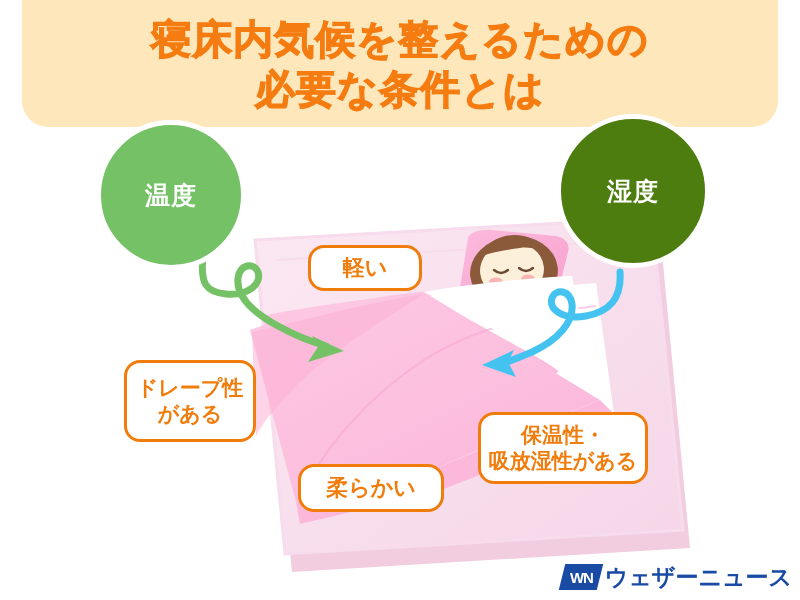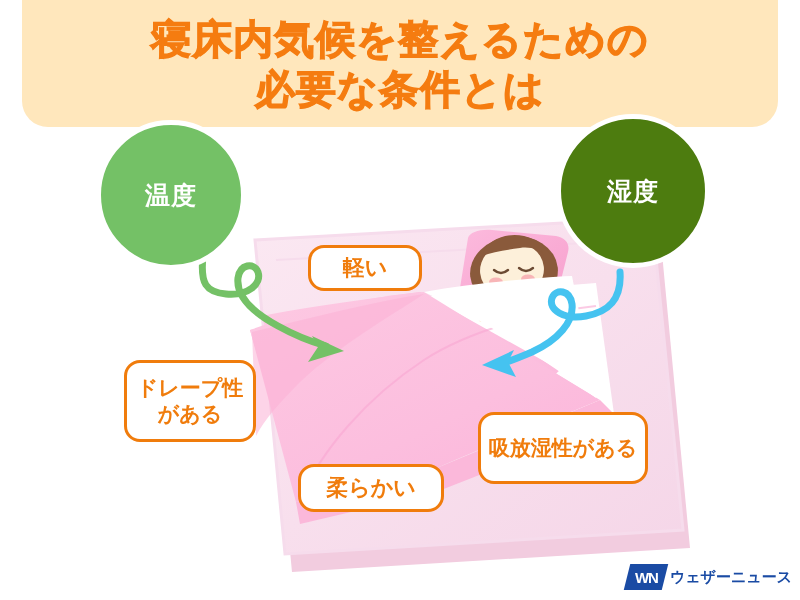--- a/index.html
+++ b/index.html
@@ -65,21 +65,21 @@
   }
   .logo-mark{
     width:38px;height:26px;background:#1a4ba4;
     display:flex;align-items:center;justify-content:center;
     transform:skewX(-14deg);
   }
   .logo-mark span{
     color:#fff;font-size:15px;font-weight:bold;letter-spacing:-1px;
     transform:skewX(14deg);font-family:"Liberation Sans",sans-serif;
   }
-  .logo-text{color:#1a4ba4;font-size:15px;font-weight:bold;letter-spacing:0px;}
+  .logo-text{color:#1a4ba4;font-size:23px;font-weight:bold;letter-spacing:0px;}
 </style>
 </head>
 <body>
 
 <div id="stage">
 
   <div class="header-band"></div>
 
   <svg id="bed-svg" width="800" height="600" viewBox="0 0 800 600">
     <defs>
@@ -168,20 +168,21 @@
   </div>
 
   <div class="pill pill-light">
     <span>軽い</span>
   </div>
   <div class="pill pill-drape">
     <span>ドレープ性</span>
     <span>がある</span>
   </div>
   <div class="pill pill-warm">
+    <span>保温性・</span>
     <span>吸放湿性がある</span>
   </div>
   <div class="pill pill-soft">
     <span>柔らかい</span>
   </div>
 
   <div class="logo">
     <div class="logo-mark">
       <span>WN</span>
     </div>

